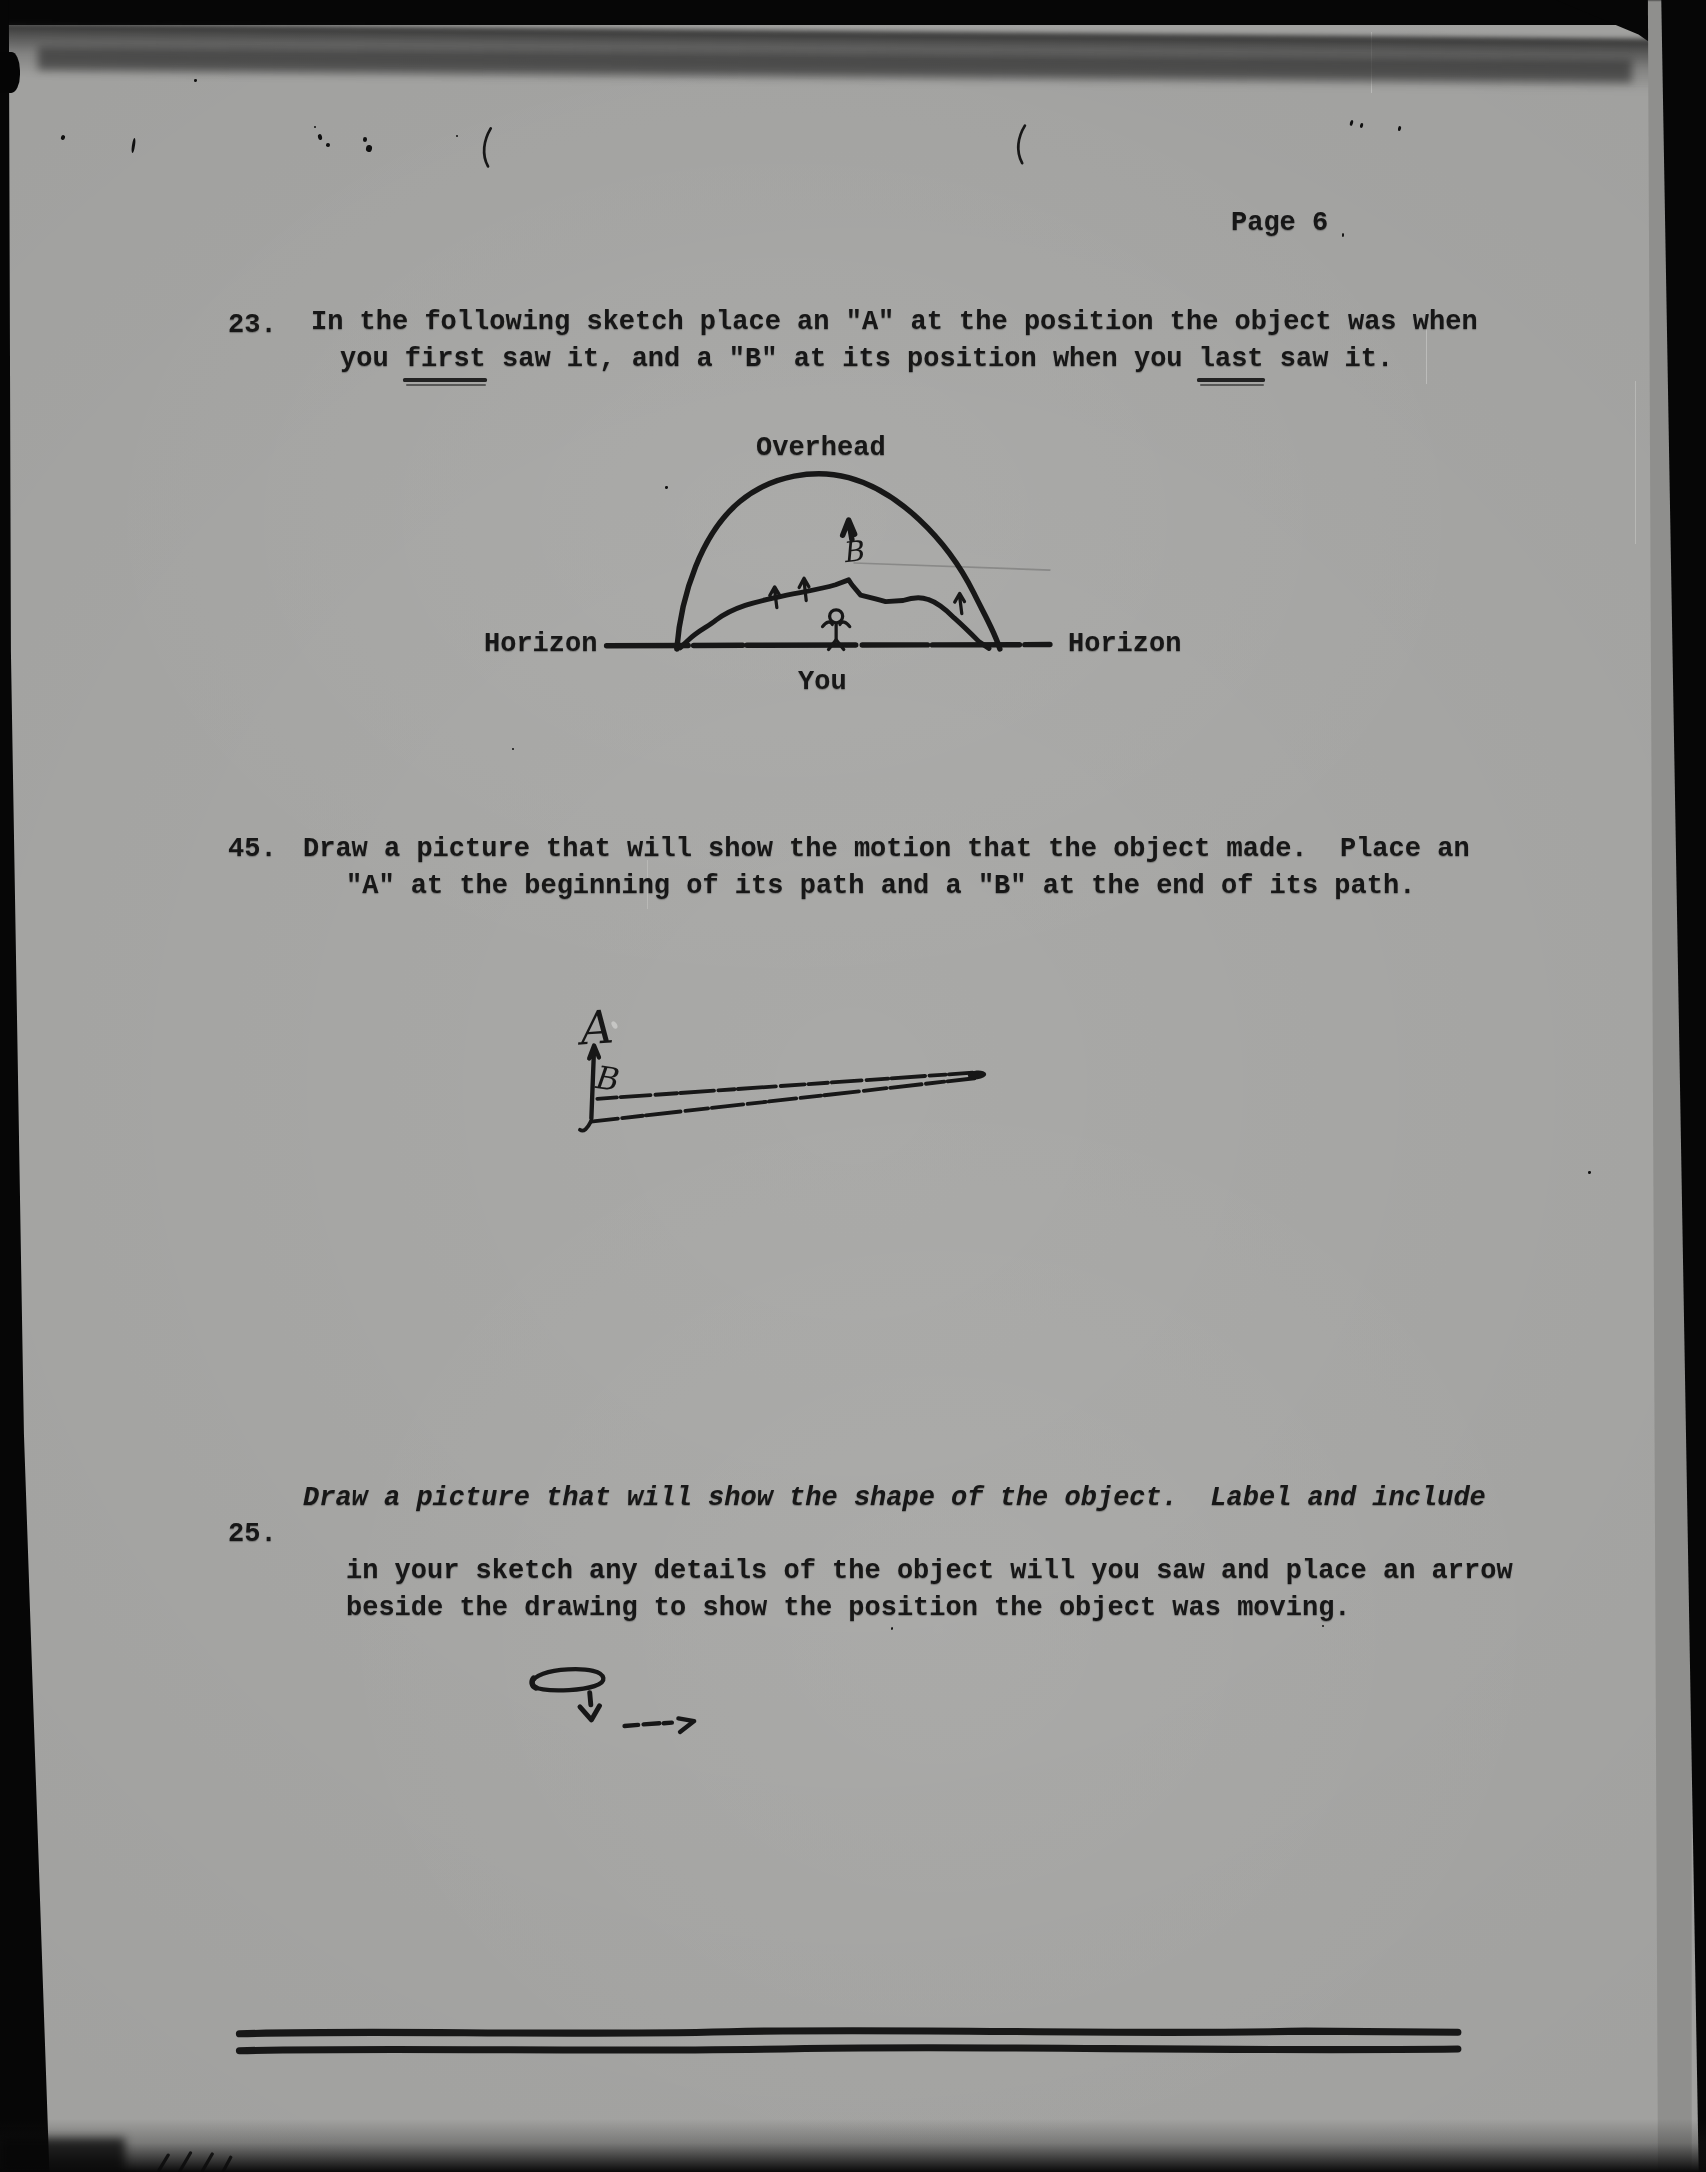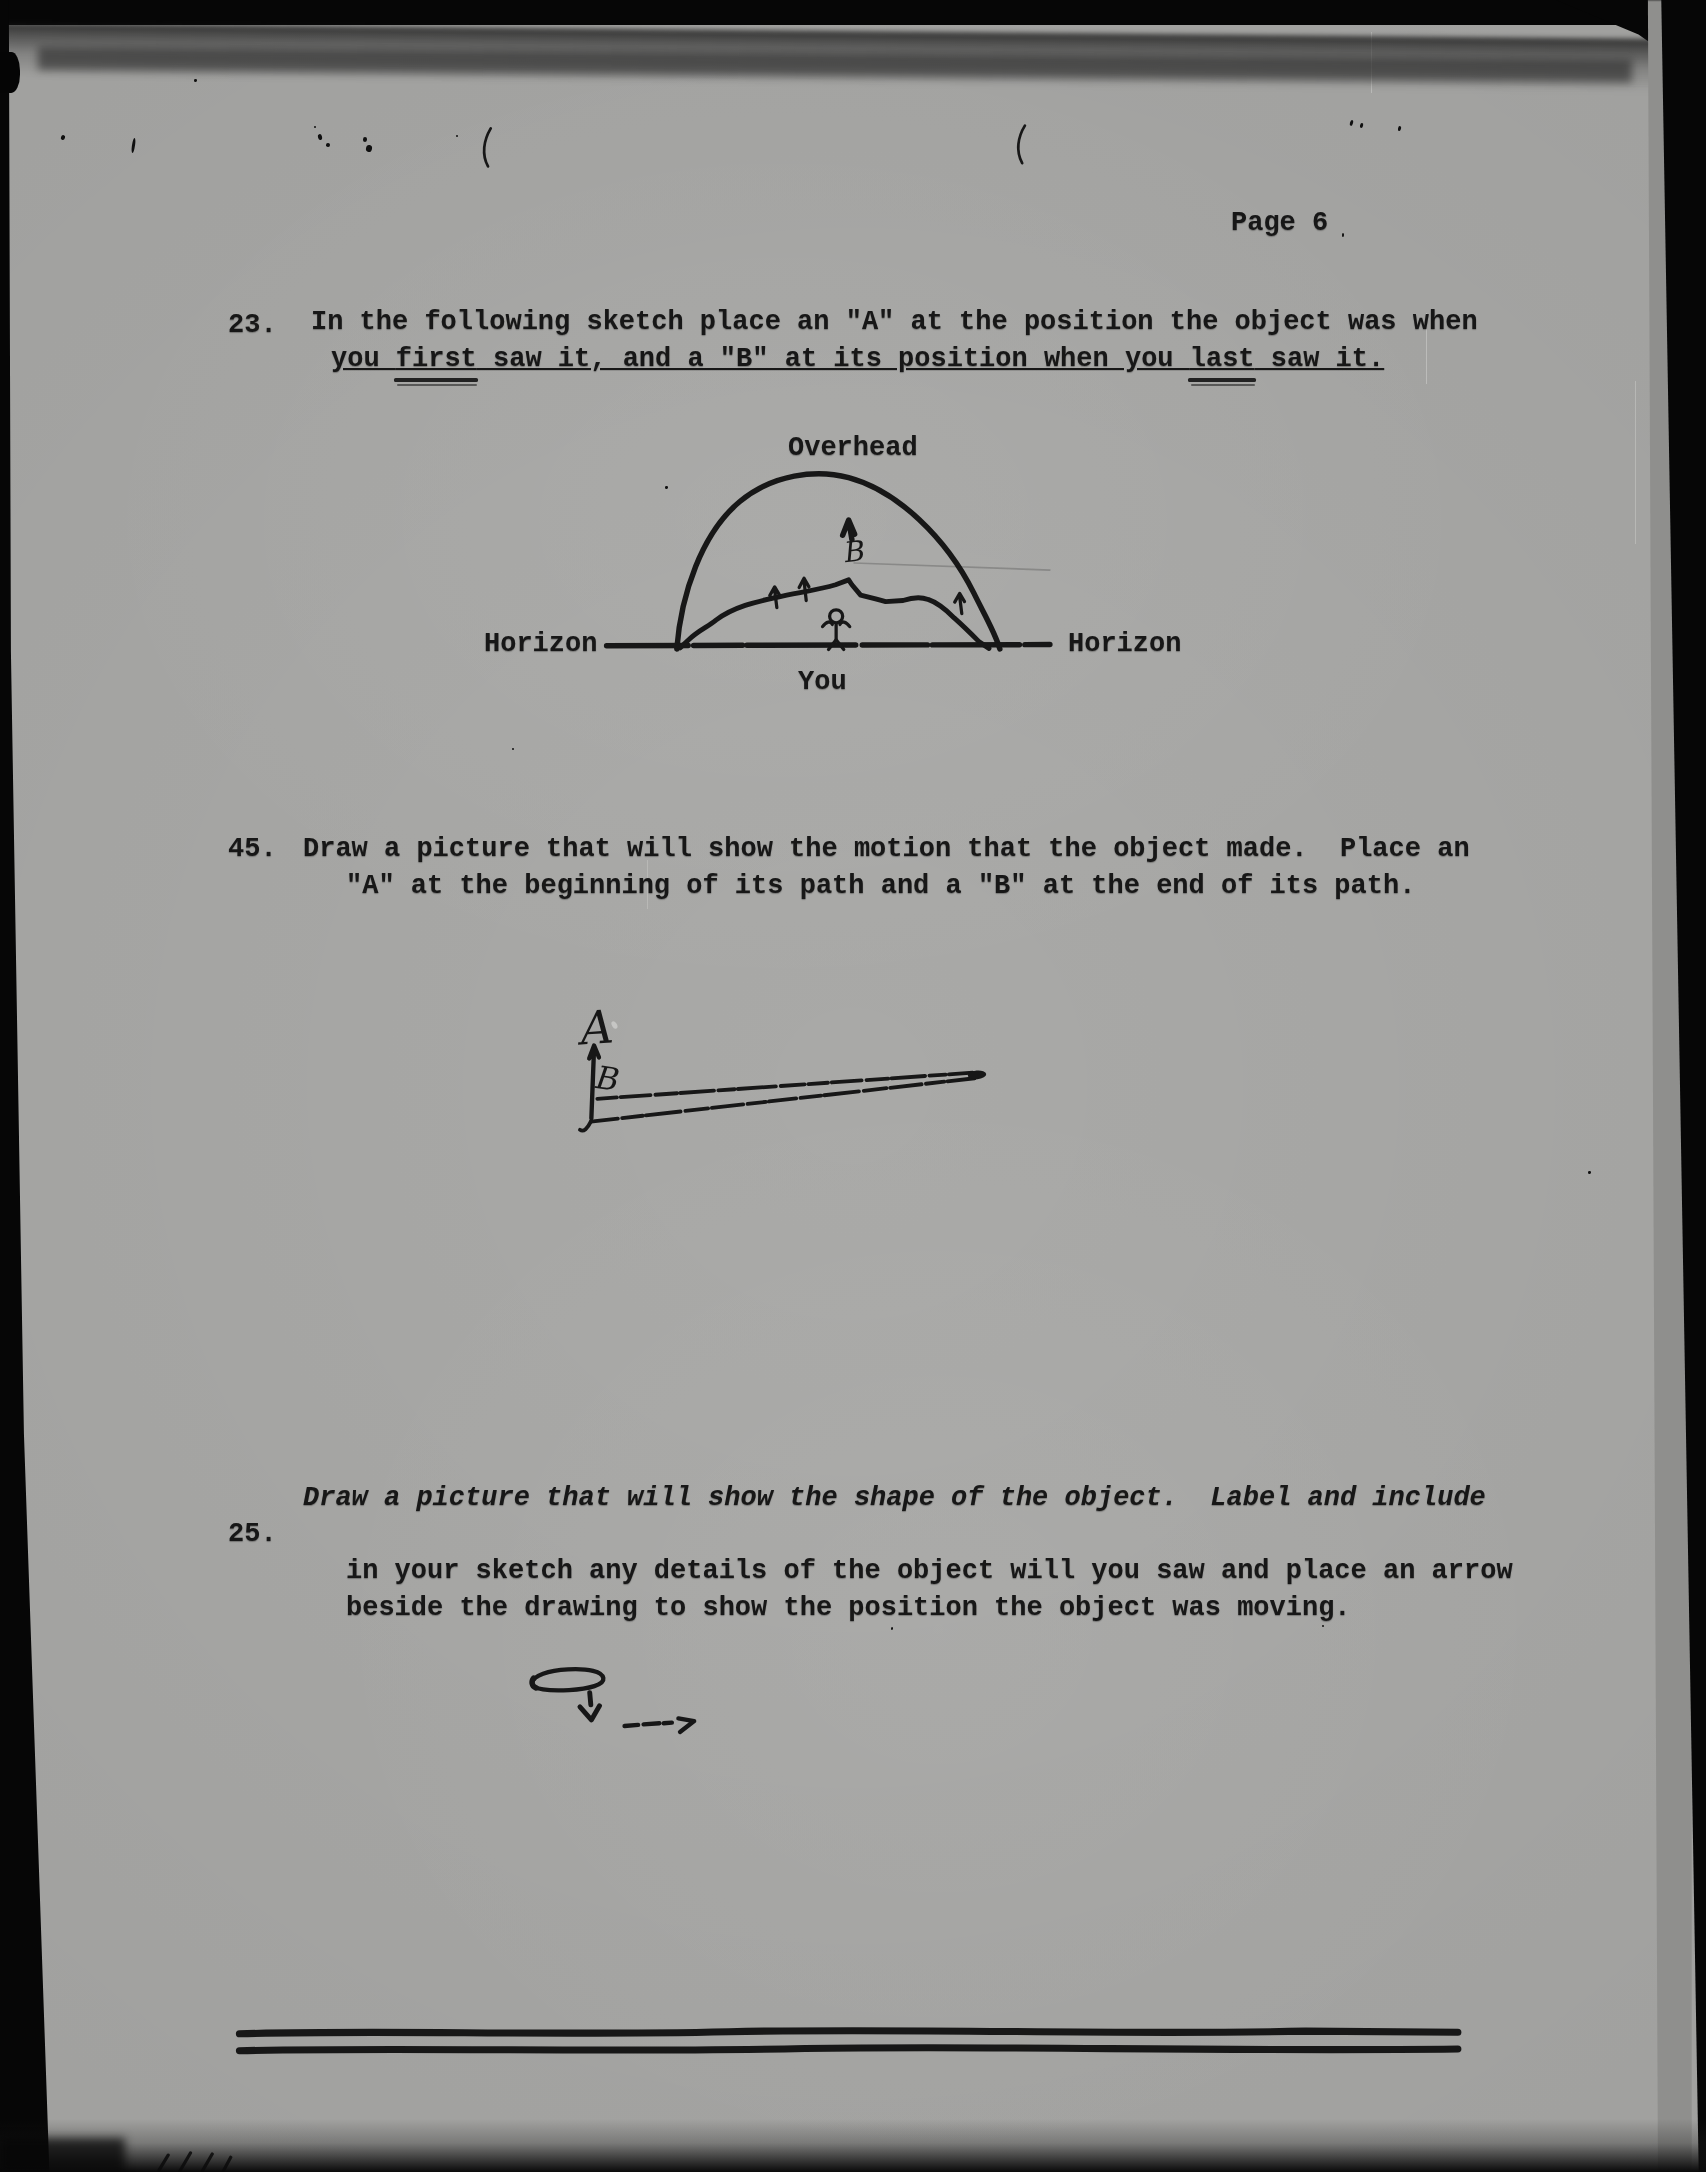--- a/index.html
+++ b/index.html
@@ -75,25 +75,25 @@
   <div class="speck" style="left:1322px;top:1625px;width:2.2px;height:2.2px;"></div>
   <div class="speck" style="left:1588px;top:1171px;width:2.7px;height:2.7px;"></div>
   <div class="speck" style="left:891px;top:1627px;width:2.2px;height:3.3px;"></div>
   <div class="wspeck" style="left:612px;top:1021px;width:4.9px;height:8.2px;transform:rotate(-30deg);"></div>
 
   <div class="t" style="left:1231px;top:206px;">Page 6</div>
 
   <div>
     <div class="t" style="left:228px;top:308px;">23.</div>
     <div class="t" style="left:311px;top:305px;">In the following sketch place an "A" at the position the object was when</div>
-    <div class="t" style="left:331px;top:342px;text-decoration:underline;"><span>you </span><span class="u">first</span><span> saw it, and a "B" at its position when you </span><span class="u">last</span><span> saw it.</span></div>
+    <div class="t" style="left:340px;top:342px;"><span>you </span><span class="u">first</span><span> saw it, and a "B" at its position when you </span><span class="u">last</span><span> saw it.</span></div>
   </div>
 
   <div>
-    <div class="t" style="left:756px;top:431px;margin-left:32px;">Overhead</div>
+    <div class="t" style="left:756px;top:431px;">Overhead</div>
     <div class="t" style="left:484px;top:627px;">Horizon</div>
     <div class="t" style="left:1068px;top:627px;">Horizon</div>
     <div class="t" style="left:798px;top:665px;">You</div>
   </div>
 
   <div>
     <div class="t" style="left:228px;top:832px;">45.</div>
     <div class="t" style="left:303px;top:832px;">Draw a picture that will show the motion that the object made.  Place an</div>
     <div class="t" style="left:346px;top:869px;">"A" at the beginning of its path and a "B" at the end of its path.</div>
   </div>

